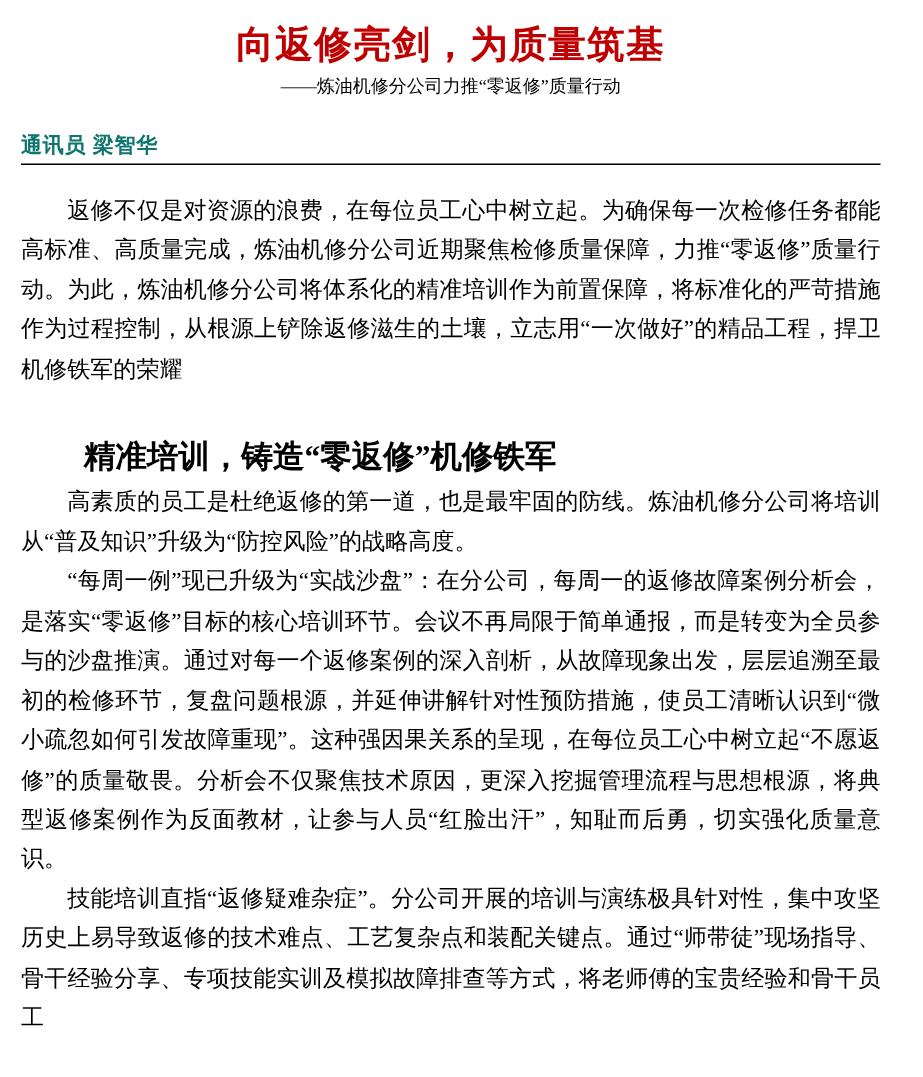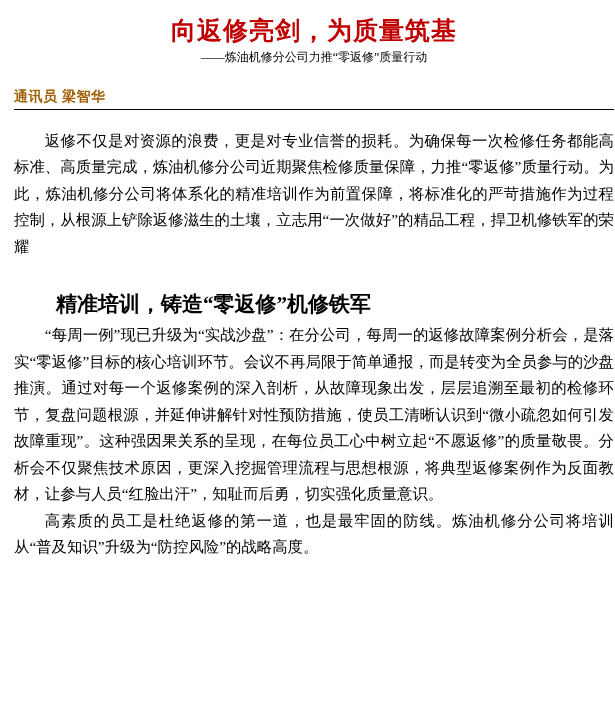--- a/index.html
+++ b/index.html
@@ -11,21 +11,21 @@
     width: 615px;
     height: 718px;
     overflow: hidden;
     font-family: "Liberation Serif", serif;
     color: #000000;
   }
   .page {
     width: 615px;
     height: 666px;
     box-sizing: border-box;
-    padding: 10px 1px 0 14px;
+    padding: 10px 28px 0 14px;
     position: relative;
   }
   .doc-title {
     text-align: center;
     color: #c00000;
     font-family: "Liberation Serif", serif;
     font-weight: bold;
     font-size: 25px;
     letter-spacing: 1px;
     margin: 6px 0 2px 0;
@@ -37,21 +37,21 @@
     font-size: 12px;
     color: #000000;
     margin: 4px 0 0 0;
     line-height: 1.3;
   }
   .byline {
     margin-top: 22px;
     font-family: "Liberation Sans", sans-serif;
     font-weight: bold;
     font-size: 14px;
-    color: #a16207;
+    color: #0f766e;
     letter-spacing: 0.5px;
   }
   .byline-rule {
     border: none;
     border-top: 1px solid #000000;
     margin: 3px 0 0 0;
     width: 100%;
   }
   .body-block {
     margin-top: 18px;
@@ -85,23 +85,24 @@
 
 <div class="page">
 
   <h1 class="doc-title">向返修亮剑，为质量筑基</h1>
   <div class="doc-subtitle">——炼油机修分公司力推“零返修”质量行动</div>
 
   <div class="byline">通讯员  梁智华</div>
   <hr class="byline-rule">
 
   <div class="body-block">
-    <p class="para">返修不仅是对资源的浪费，更是对专业信誉的损耗。为确保每一次检修任务都能高标准、高质量完成，炼油机修分公司近期聚焦检修质量保障，力推“零返修”质量行动。为此，炼油机修分公司将体系化的精准培训作为前置保障，将标准化的严苛措施作为过程控制，从根源上铲除返修滋生的土壤，立志用“一次做好”的精品工程，捍卫机修铁军的荣耀</p>
+    <p class="para">返修不仅是对资源的浪费，在每位员工心中树立起。为确保每一次检修任务都能高标准、高质量完成，炼油机修分公司近期聚焦检修质量保障，力推“零返修”质量行动。为此，炼油机修分公司将体系化的精准培训作为前置保障，将标准化的严苛措施作为过程控制，从根源上铲除返修滋生的土壤，立志用“一次做好”的精品工程，捍卫机修铁军的荣耀</p>
 
     <div class="spacer-lg"></div>
 
     <p class="section-head">精准培训，铸造“零返修”机修铁军</p>
 
+    <p class="para">高素质的员工是杜绝返修的第一道，也是最牢固的防线。炼油机修分公司将培训从“普及知识”升级为“防控风险”的战略高度。</p>
     <p class="para">“每周一例”现已升级为“实战沙盘”：在分公司，每周一的返修故障案例分析会，是落实“零返修”目标的核心培训环节。会议不再局限于简单通报，而是转变为全员参与的沙盘推演。通过对每一个返修案例的深入剖析，从故障现象出发，层层追溯至最初的检修环节，复盘问题根源，并延伸讲解针对性预防措施，使员工清晰认识到“微小疏忽如何引发故障重现”。这种强因果关系的呈现，在每位员工心中树立起“不愿返修”的质量敬畏。分析会不仅聚焦技术原因，更深入挖掘管理流程与思想根源，将典型返修案例作为反面教材，让参与人员“红脸出汗”，知耻而后勇，切实强化质量意识。</p>
-    <p class="para">高素质的员工是杜绝返修的第一道，也是最牢固的防线。炼油机修分公司将培训从“普及知识”升级为“防控风险”的战略高度。</p>
+    <p class="para">技能培训直指“返修疑难杂症”。分公司开展的培训与演练极具针对性，集中攻坚历史上易导致返修的技术难点、工艺复杂点和装配关键点。通过“师带徒”现场指导、骨干经验分享、专项技能实训及模拟故障排查等方式，将老师傅的宝贵经验和骨干员工</p>
   </div>
 
 </div>
 
 </body></html>

